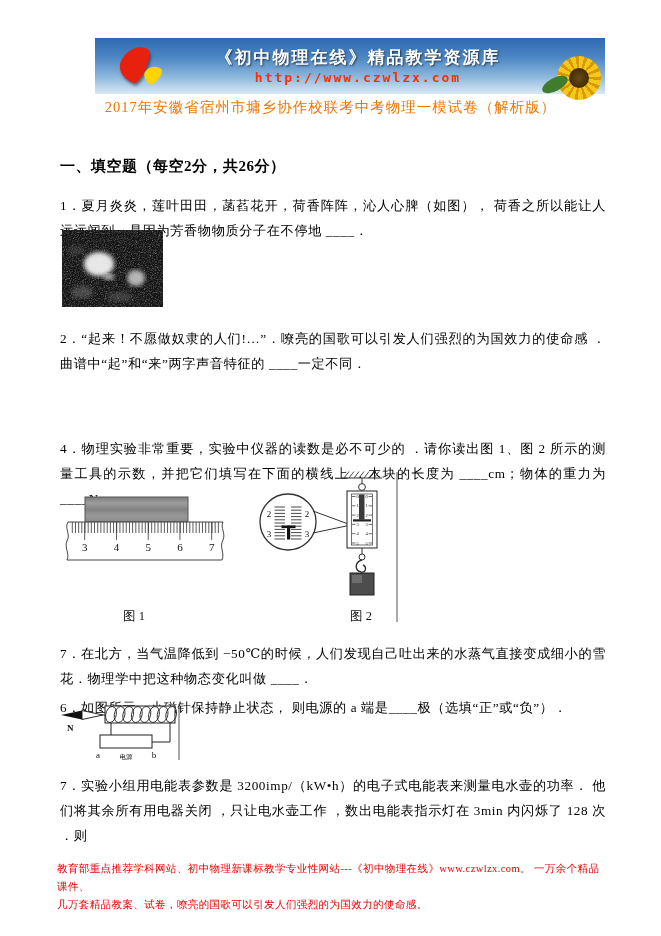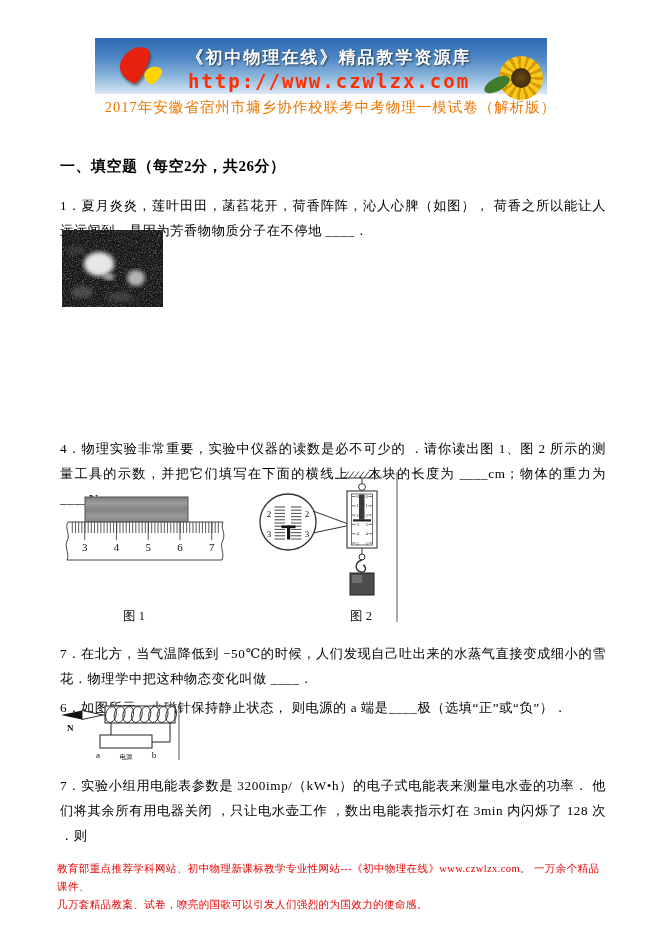--- a/index.html
+++ b/index.html
@@ -1,32 +1,32 @@
 <!DOCTYPE html>
 <html lang="zh" style="--title-color: #ee7600; --footer-color: #e60000; --banner-url: #ff2d00;"><head>
 <meta charset="utf-8">
 <style>
   html,body{margin:0;padding:0;background:#fff;}
   .page{position:relative;width:661px;height:936px;background:#fff;overflow:hidden;
         font-family:"Liberation Serif","DejaVu Serif",serif;color:#000;}
 
   
-  .banner{position:absolute;left:95px;top:38px;width:452px;height:56px;
+  .banner{position:absolute;left:95px;top:38px;width:489px;height:56px;
           background:linear-gradient(180deg,#2e6ab1 0%,#4c86c4 35%,#8fb8dd 70%,#d9e9f5 100%);
-          overflow:visible;}
+          overflow:visible;padding-left:21px;}
   .logo-red{position:absolute;left:26px;top:7px;width:26px;height:37px;background:#e8210f;
             border-radius:75% 25% 25% 75%/60% 35% 65% 40%;transform:rotate(20deg);
             box-shadow:2px 2px 3px rgba(0,0,0,.45);}
   .logo-yellow{position:absolute;left:50px;top:27px;width:15px;height:19px;background:#ffd400;
             border-radius:75% 25% 25% 75%/60% 35% 65% 40%;transform:rotate(35deg);}
   .banner-title{position:absolute;left:80px;right:64px;top:8px;text-align:center;color:#fff;
             font-weight:bold;font-size:17px;letter-spacing:2px;
             text-shadow:1px 1px 2px rgba(0,0,0,.65);white-space:nowrap;}
   .banner-url{position:absolute;left:80px;right:64px;top:32px;text-align:center;
-            color:var(--banner-url,#ff2d00);font-weight:bold;font-size:19px;letter-spacing:2px;
+            color:var(--banner-url,#ff2d00);font-weight:bold;font-size:13px;letter-spacing:2px;
             font-family:"DejaVu Sans Mono",monospace;white-space:nowrap;}
   .sunflower{position:absolute;right:4px;top:18px;width:44px;height:44px;border-radius:50%;
             background:repeating-conic-gradient(#f6c81c 0 14deg,#d89a00 14deg 24deg);}
   .sunflower::before{content:"";position:absolute;left:-16px;top:22px;width:28px;height:13px;
             background:#3f7d2c;border-radius:50%;transform:rotate(-28deg);}
   .sunflower::after{content:"";position:absolute;left:12px;top:12px;width:20px;height:20px;
             border-radius:50%;background:radial-gradient(#6b4a13,#2e1f06);}
 
   
   .doc-title{position:absolute;top:98px;left:0;width:100%;text-align:center;
@@ -56,20 +56,21 @@
     <div class="logo-yellow"></div>
     <div class="banner-title">《初中物理在线》精品教学资源库</div>
     <div class="banner-url">http://www.czwlzx.com</div>
     <div class="sunflower"></div>
   </div>
 
   <div class="doc-title">2017年安徽省宿州市墉乡协作校联考中考物理一模试卷（解析版）</div>
   <div class="section-heading">一、填空题（每空2分，共26分）</div>
 
   <p class="q q1">1．夏月炎炎，莲叶田田，菡萏花开，荷香阵阵，沁人心脾（如图）， 荷香之所以能让人远远闻到，是因为芳香物物质分子在不停地 ____．</p>
+  <p class="q q2">2．“起来！不愿做奴隶的人们!…”．嘹亮的国歌可以引发人们强烈的为国效力的使命感 ．曲谱中“起”和“来”两字声音特征的 ____一定不同．</p>
   <p class="q q4">4．物理实验非常重要，实验中仪器的读数是必不可少的 ．请你读出图 1、图 2 所示的测量工具的示数，并把它们填写在下面的横线上 ．木块的长度为 ____cm；物体的重力为 ____N．</p>
   <p class="q q5">7．在北方，当气温降低到 −50℃的时候，人们发现自己吐出来的水蒸气直接变成细小的雪花．物理学中把这种物态变化叫做 ____．</p>
   <p class="q q6">6．如图所示，小磁针保持静止状态， 则电源的 a 端是____极（选填“正”或“负”）．</p>
   <p class="q q7">7．实验小组用电能表参数是 3200imp/（kW•h）的电子式电能表来测量电水壶的功率． 他们将其余所有用电器关闭 ，只让电水壶工作 ，数出电能表指示灯在 3min 内闪烁了 128 次 ．则</p>
 
   <svg class="lotus" viewBox="0 0 101 77">
     <defs>
       <filter id="grain">
           <feTurbulence type="fractalNoise" baseFrequency="0.85" numOctaves="3"></feTurbulence>
         <feColorMatrix type="matrix" values="0 0 0 0 1  0 0 0 0 1  0 0 0 0 1  0.9 0.9 0.9 0 -1.25"></feColorMatrix>

